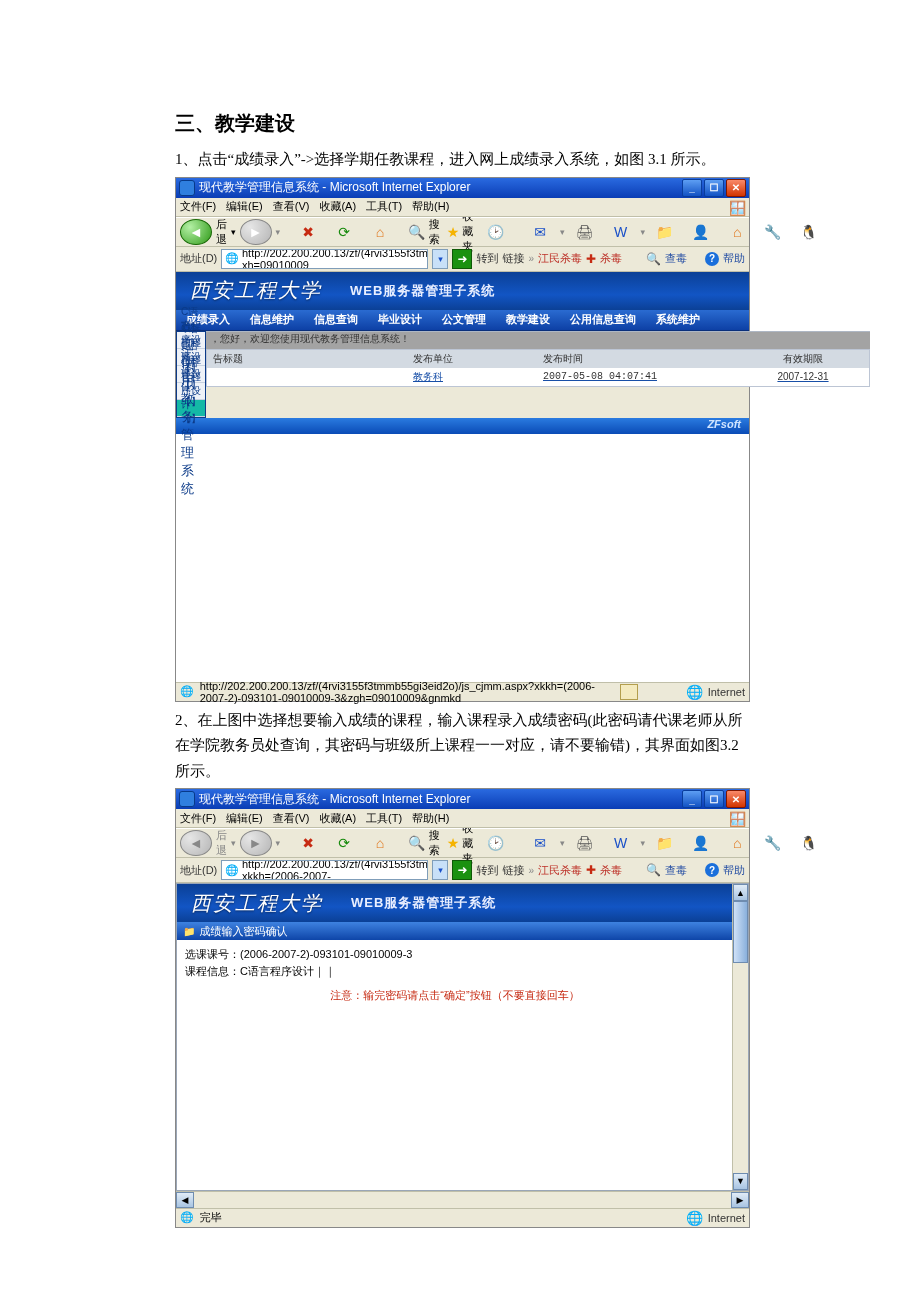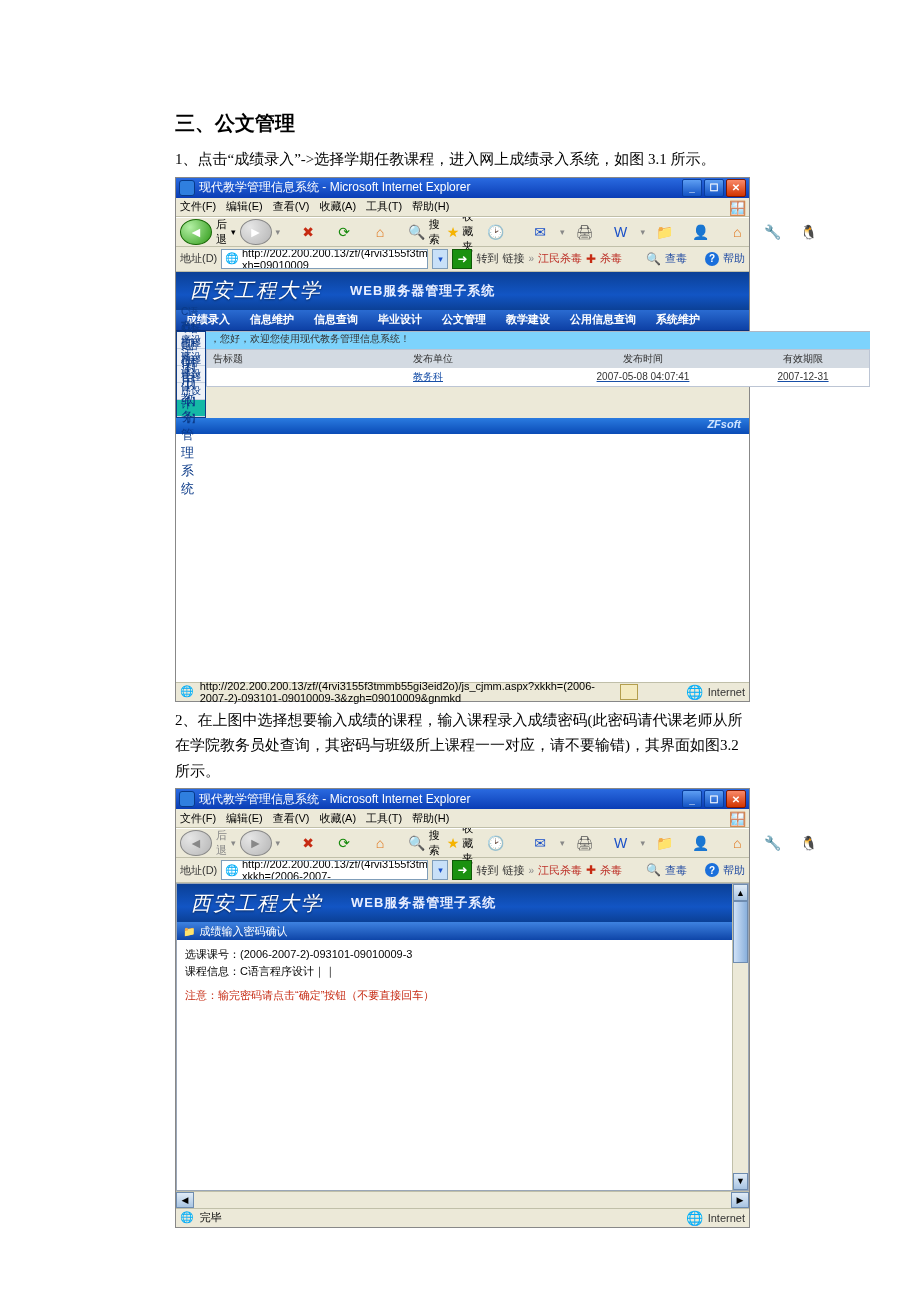--- a/index.html
+++ b/index.html
@@ -214,21 +214,21 @@
   .dd-item {
     height: 16px;
     font-size: 10px;
     padding: 0 4px;
     border-bottom: 1px solid #c8d2e0;
     display: flex; align-items: center;
     color: #0b3a88;
   }
   .welcome {
     flex: 1;
-    background: #7dd3fc;
+    background: #a3a3a3;
     border-top: 1px solid #aeb7c4;
     height: 17px;
     font-size: 10px;
     color: #333;
     padding: 0 4px;
   }
   .news-strip {
     background: #fff;
     border: 1px solid #bcc5d4;
   }
@@ -242,21 +242,21 @@
     height: 18px;
     align-items: center;
     color: #333;
   }
   .news-row {
     height: 18px; align-items: center;
     color: #184fa7; text-decoration: underline;
   }
   .col-title { width: 200px; }
   .col-unit { width: 130px; }
-  .col-time { width: 200px; text-align: center; color: #333; text-decoration: none;}
+  .col-time { width: 200px; text-align: left; color: #333; text-decoration: none; font-family: Liberation Mono, monospace;}
   .col-exp { width: 120px; text-align: center; color: #333; text-decoration: none;}
   .zfsoft {
     background: linear-gradient(to bottom, #2a7be0, #0a4bb6);
     height: 16px;
     text-align: right;
     color: #d0e4ff;
     font-style: italic;
     font-size: 11px;
     padding-right: 8px;
     font-weight: bold;
@@ -316,21 +316,21 @@
     border: 1px solid #3a6fb8;
     border-radius: 3px;
     height: 18px; min-width: 50px;
     font-size: 11px;
     text-align: center;
     line-height: 18px;
     letter-spacing: 4px;
     padding: 0 6px;
     margin-right: 6px;
   }
-  .note-red { color: #c62a12; font-size: 11px; margin-top: 8px; }
+  .note-red { color: #c62a12; font-size: 11px; margin-top: 8px; text-align: center; }
   .ss2-blank { height: 180px; background: #fff; }
   .hscroll {
     background: #ece9d8;
     height: 16px;
     display: flex;
     align-items: center;
     justify-content: space-between;
     border-top: 1px solid #c0bfa9;
   }
   .hscroll .arrow {
@@ -358,21 +358,21 @@
   }
   .vscroll .track { flex:1; }
   .vscroll .thumb { height: 60px; background: linear-gradient(to right, #cfe1f7, #8ab0dc); border: 1px solid #6e8cb0; }
   .content-wrap { margin-right: 15px; } 
 
 </style>
 </head>
 <body>
 
 <div class="page">
-  <div class="heading">三、公文管理</div>
+  <div class="heading">三、教学建设</div>
   <div class="para">1、点击“成绩录入”-&gt;选择学期任教课程，进入网上成绩录入系统，如图 3.1 所示。</div>
 
   <div class="ss">
 
     <div class="titlebar">
       <span class="ie-logo"></span>
       <span>现代教学管理信息系统 - Microsoft Internet Explorer</span>
       <div class="win-btns">
         <span class="win-min">_</span>
         <span class="win-max">☐</span>

